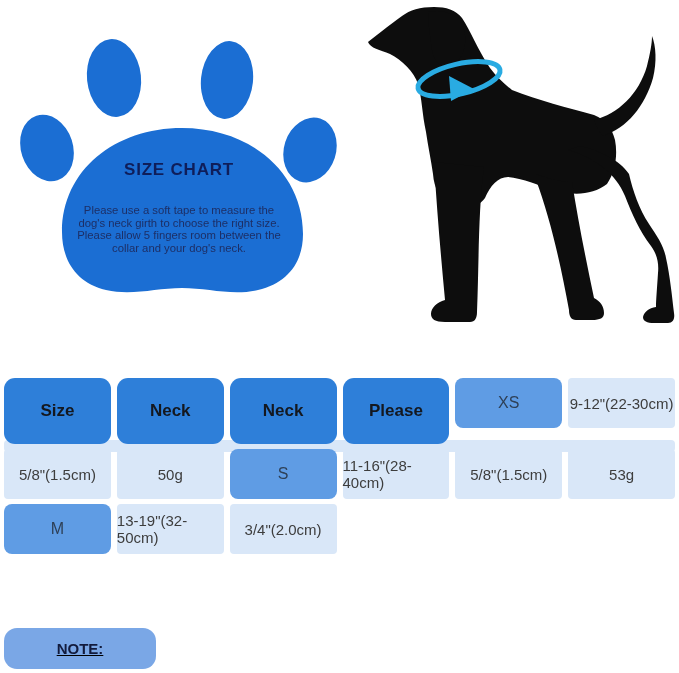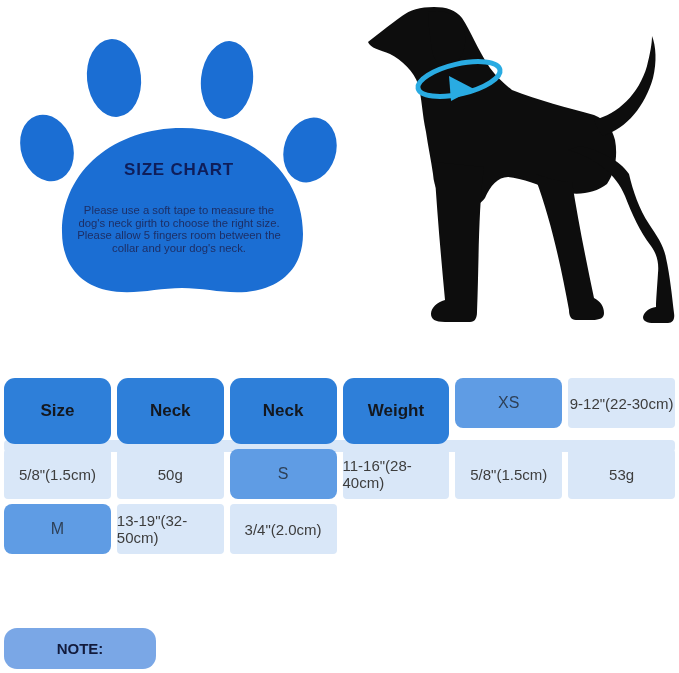--- a/index.html
+++ b/index.html
@@ -52,21 +52,21 @@
     font-size: 15px; color: #3d3d3d;
   }
   .td-size {
     background: #5f9ce4; border-radius: 8px;
     color: #2e4057; font-size: 16px;
   }
 
   
   .note-row {
     position: absolute; left: 4px; top: 628px; width: 671px;
-    display: grid; grid-template-columns: 152px 1fr; column-gap: 20px;
+    display: grid; grid-template-columns: 152px 1fr; column-gap: 20px; text-decoration: underline;
   }
   .note-label {
     height: 41px; background: #7aa7e6; border-radius: 13px;
     display: flex; align-items: center; justify-content: center;
     font-size: 15px; font-weight: bold; color: #121b3d;
   }
   .note-text {
     display: flex; align-items: center;
     font-size: 15.5px; color: #3d3d3d; padding-left: 4px;
   }
@@ -172,21 +172,21 @@
     </g>
   </svg>
 </div>
 
 <div class="size-table">
   <div class="header-underlay"></div>
   <div class="grid">
     <div class="th">Size</div>
     <div class="th">Neck</div>
     <div class="th">Neck</div>
-    <div class="th">Weight</div>
+    <div class="th">Please</div>
 
     <div class="td td-size">XS</div>
     <div class="td">9-12"(22-30cm)</div>
     <div class="td">5/8"(1.5cm)</div>
     <div class="td">50g</div>
 
     <div class="td td-size">S</div>
     <div class="td">11-16"(28-40cm)</div>
     <div class="td">5/8"(1.5cm)</div>
     <div class="td">53g</div>

